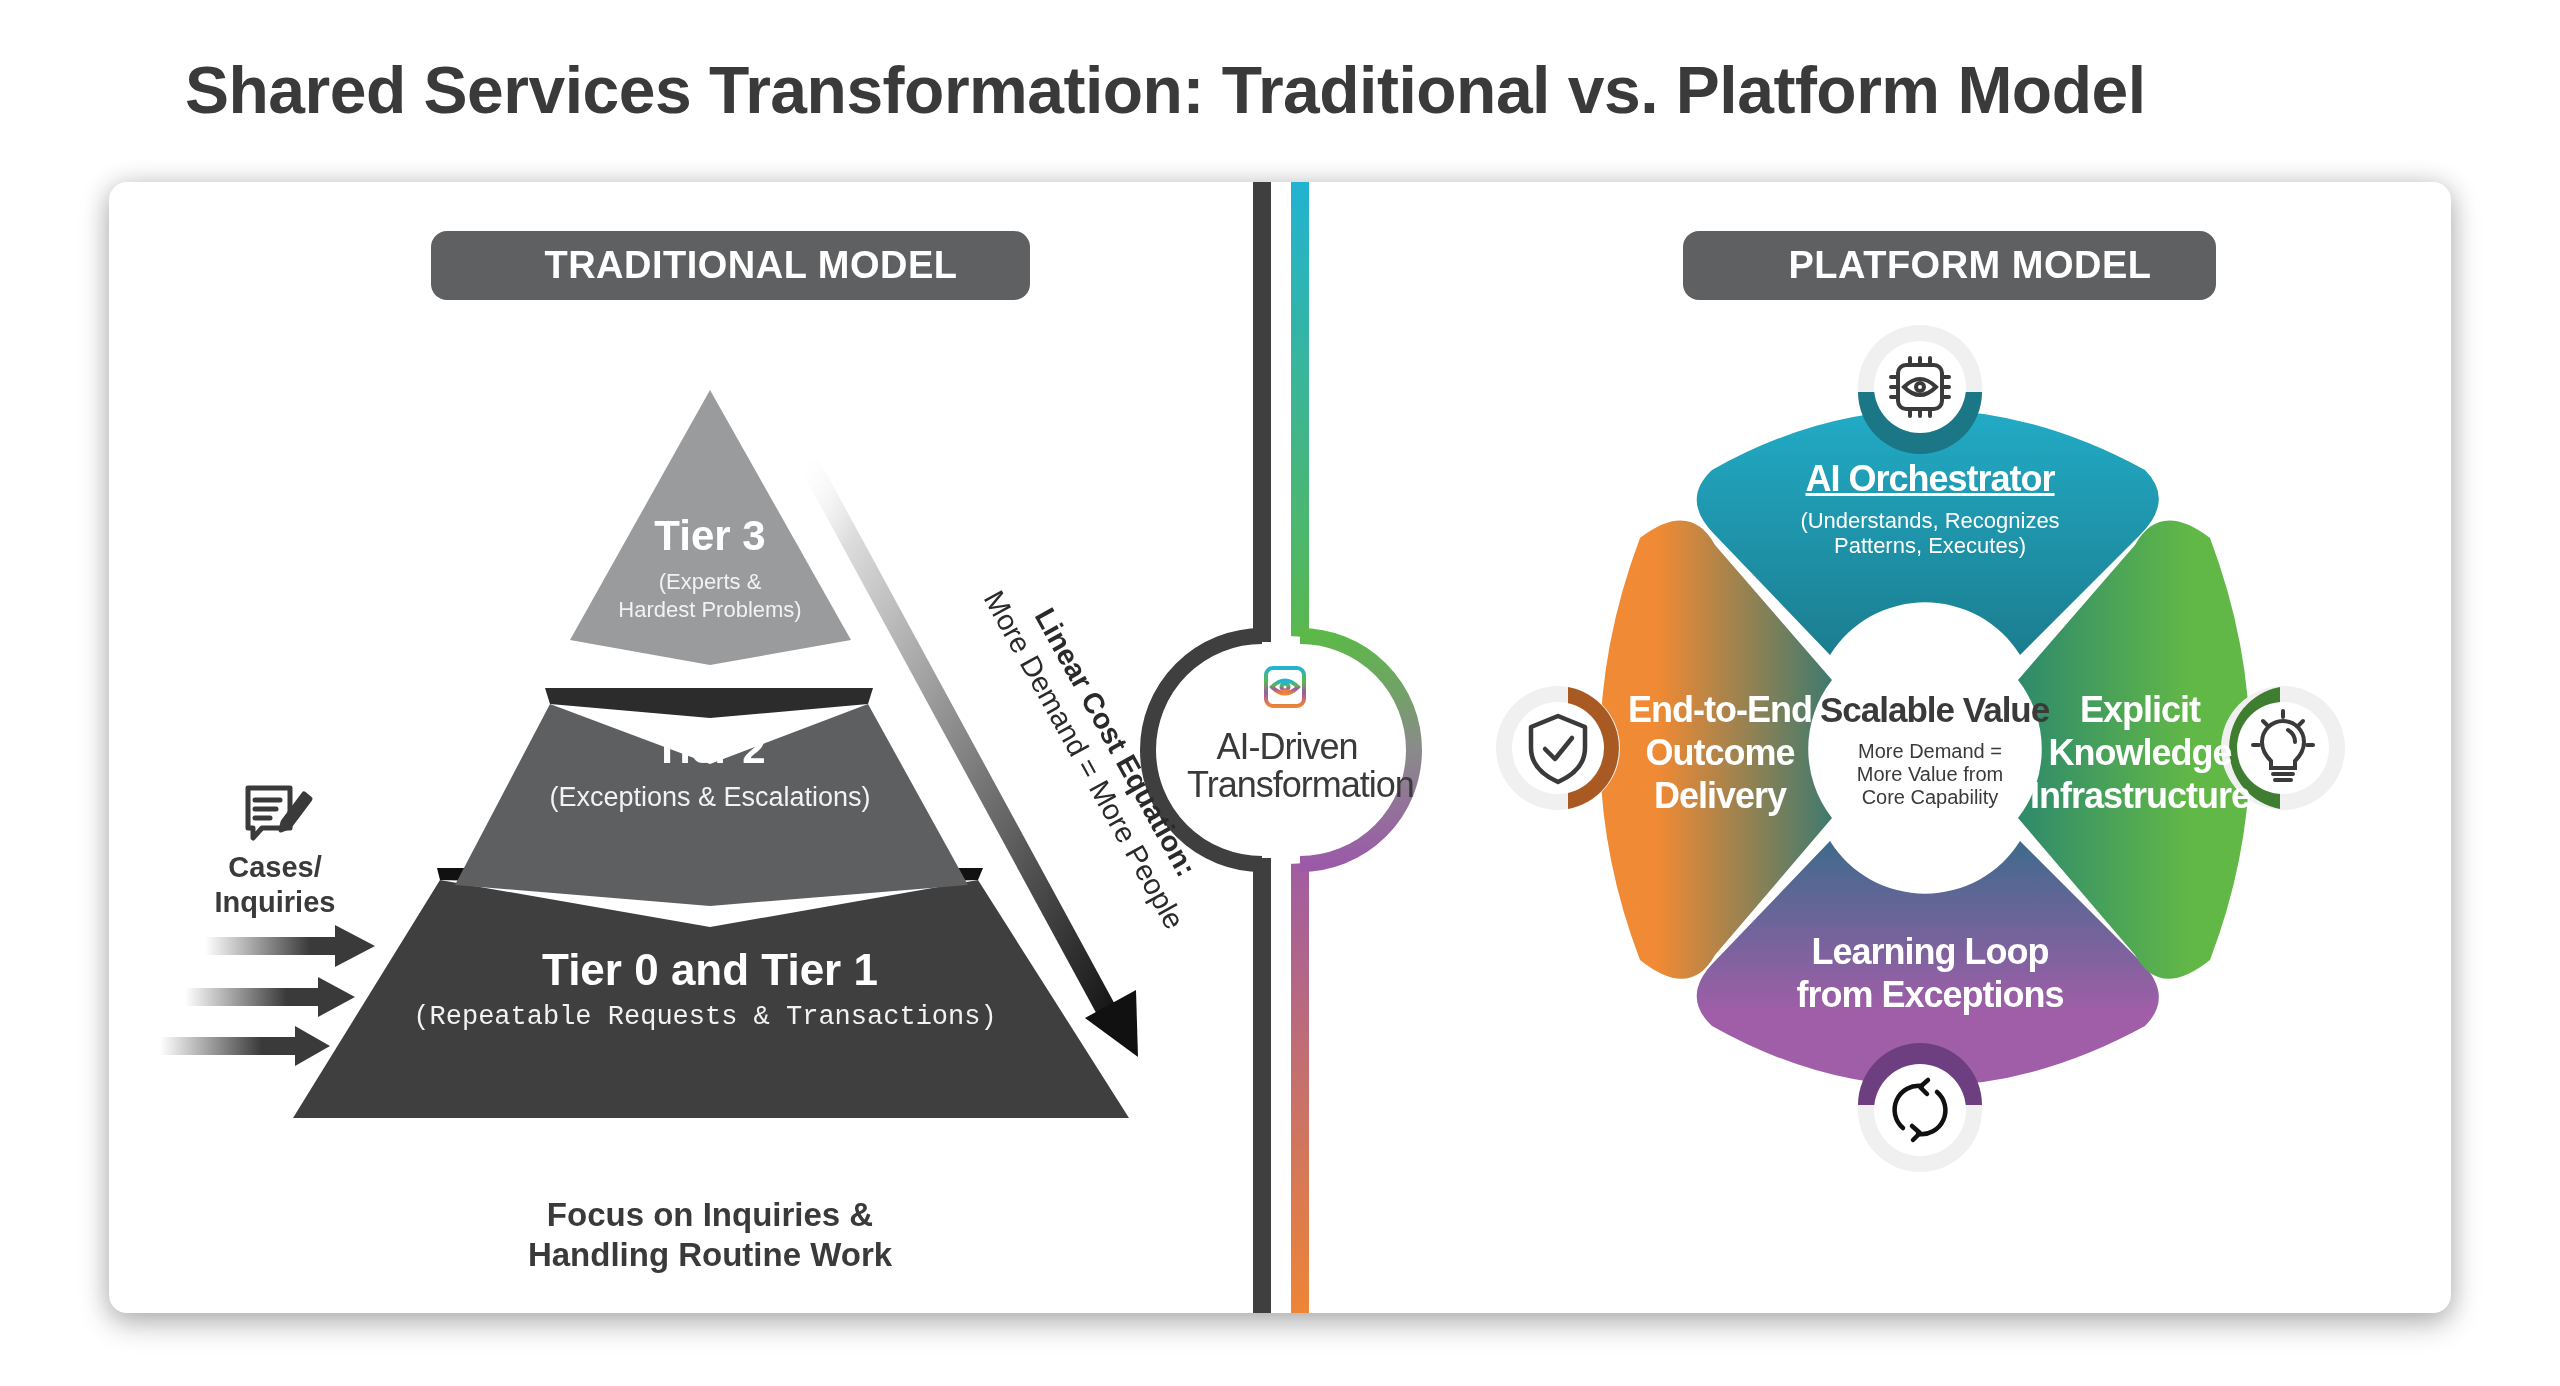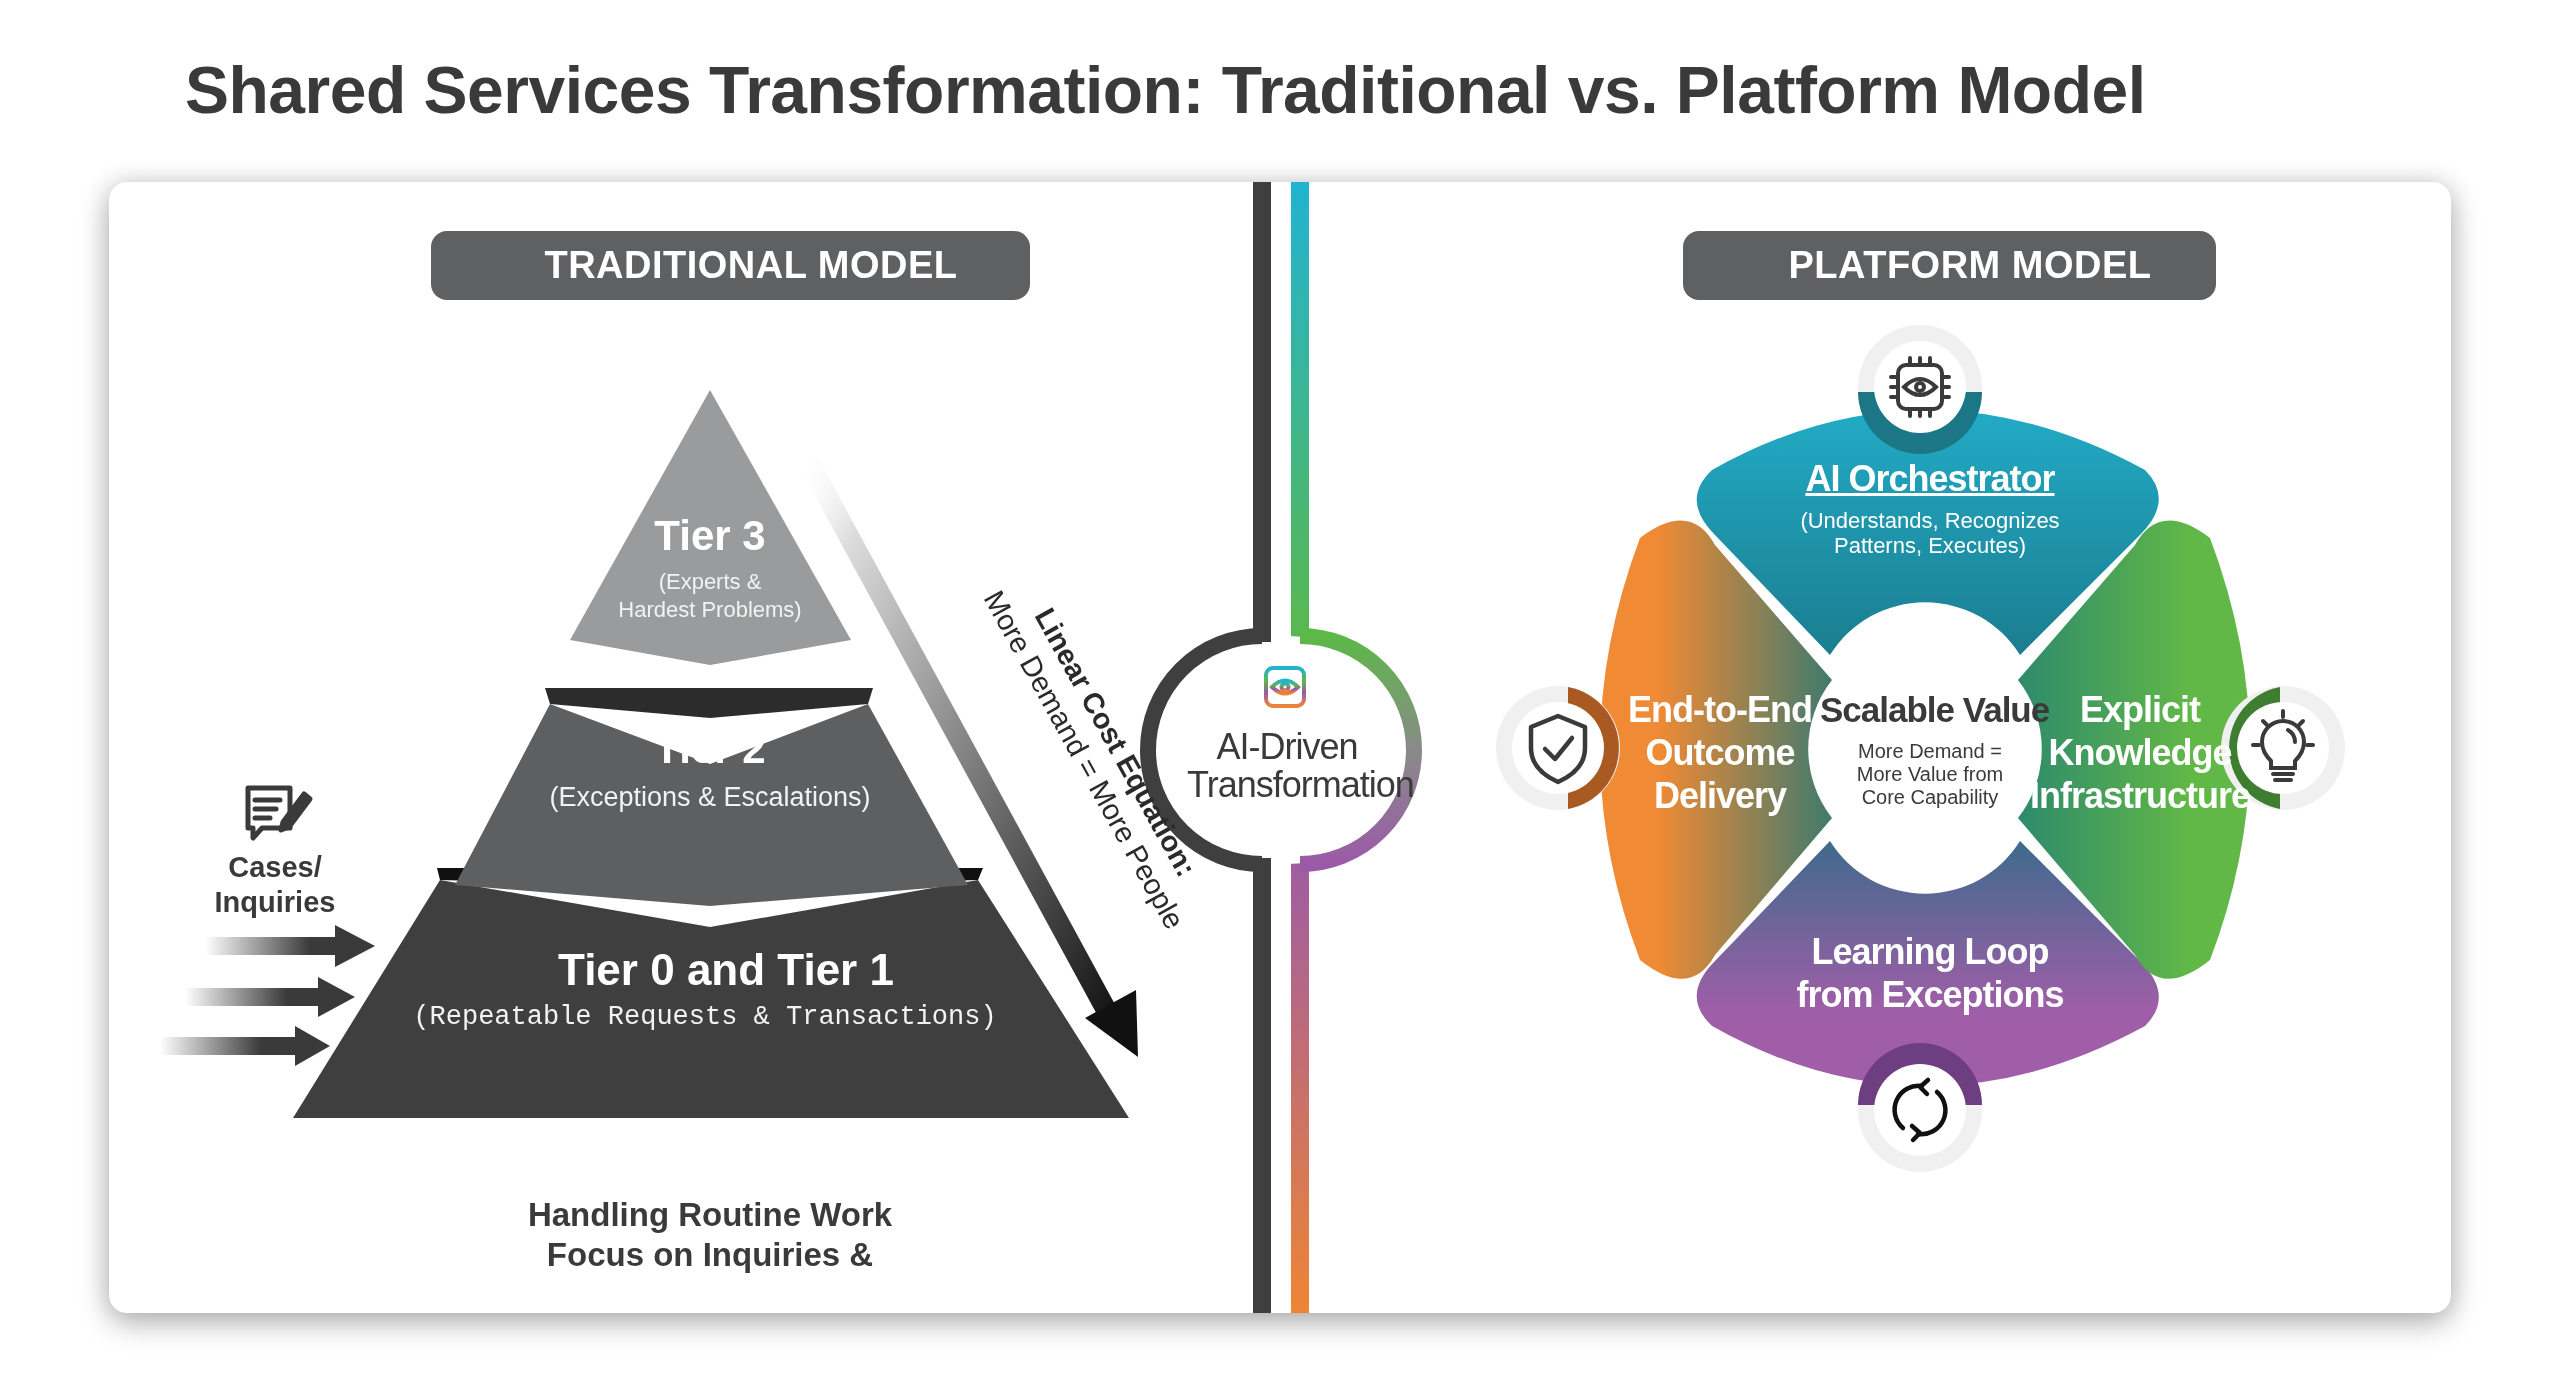--- a/index.html
+++ b/index.html
@@ -228,36 +228,36 @@
   </g>
 </svg>
 
 <div class="txt tier-title" style="left:560px; top:512px; width:300px; font-size:42px;">Tier 3</div>
 <div class="txt tier-sub" style="left:560px; top:568px; width:300px; font-size:22px; line-height:28px;">
   <div>(Experts &amp;</div>
   <div>Hardest Problems)</div>
 </div>
 <div class="txt tier-title" style="left:560px; top:725px; width:300px; font-size:42px;">Tier 2</div>
 <div class="txt tier-sub" style="left:460px; top:782px; width:500px; font-size:27px;">(Exceptions &amp; Escalations)</div>
-<div class="txt tier-title" style="left:476px; top:945px; width:500px; font-size:44px;text-align:center;">Tier 0 and Tier 1</div>
+<div class="txt tier-title" style="left:460px; top:945px; width:500px; font-size:44px;text-align:center;">Tier 0 and Tier 1</div>
 <div class="txt tier-sub" style="left:395px; top:1002px; width:620px; font-size:27px;font-family:Liberation Mono, monospace;">(Repeatable Requests &amp; Transactions)</div>
 
 <div class="txt" style="left:175px; top:850px; width:200px; font-size:29px; font-weight:700; line-height:35px;">
   <div>Cases/</div>
   <div>Inquiries</div>
 </div>
 
 <div class="txt" style="left:830px; top:715px; width:540px; transform:rotate(61deg); transform-origin:center; line-height:36px; color:#2a2a2a;">
   <div style="font-weight:700; font-size:29px;">Linear Cost Equation:</div>
   <div style="font-size:29px;">More Demand = More People</div>
 </div>
 
 <div class="txt caption" style="left:460px; top:1195px; width:500px;">
+  <div>Focus on Inquiries &amp;</div>
   <div>Handling Routine Work</div>
-  <div>Focus on Inquiries &amp;</div>
 </div>
 
 <div class="txt" style="left:1187px; top:728px; width:200px; font-size:36px; font-weight:400; line-height:38px; letter-spacing:-1px; color:#3a3a3a;">
   <div>AI-Driven</div>
   <div>Transformation</div>
 </div>
 
 <div class="txt petal-title" style="left:1780px; top:458px; width:300px; font-size:36px;text-decoration:underline;">AI Orchestrator</div>
 <div class="txt petal-sub" style="left:1730px; top:508px; width:400px;">
   <div>(Understands, Recognizes</div>

